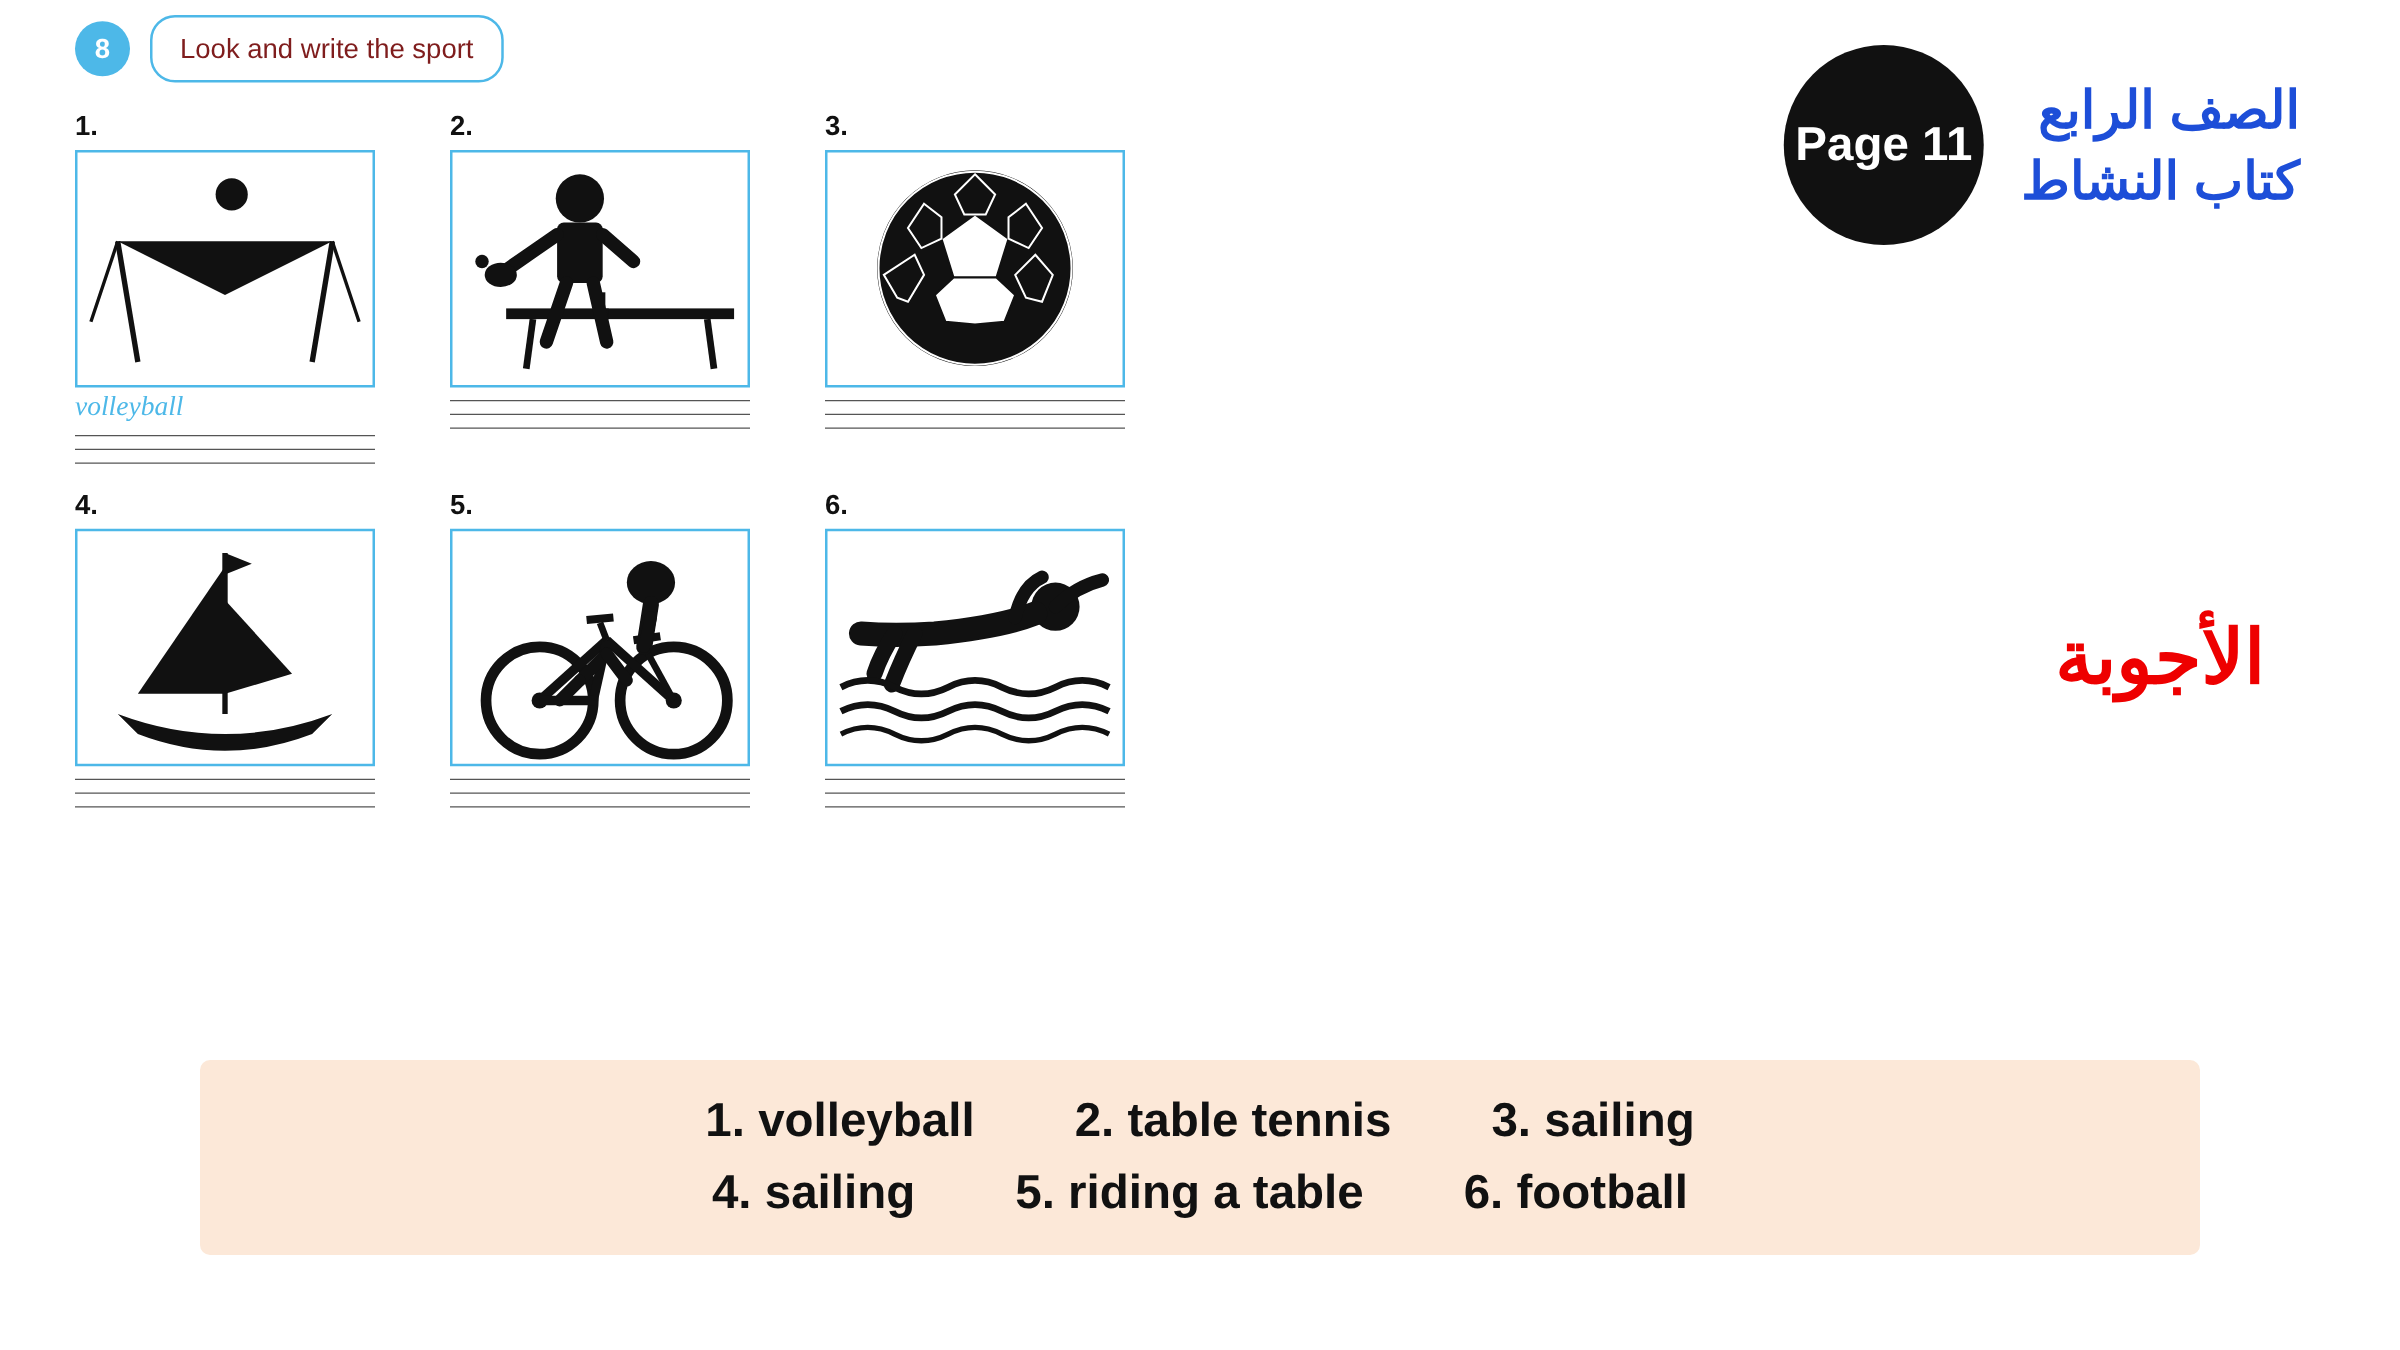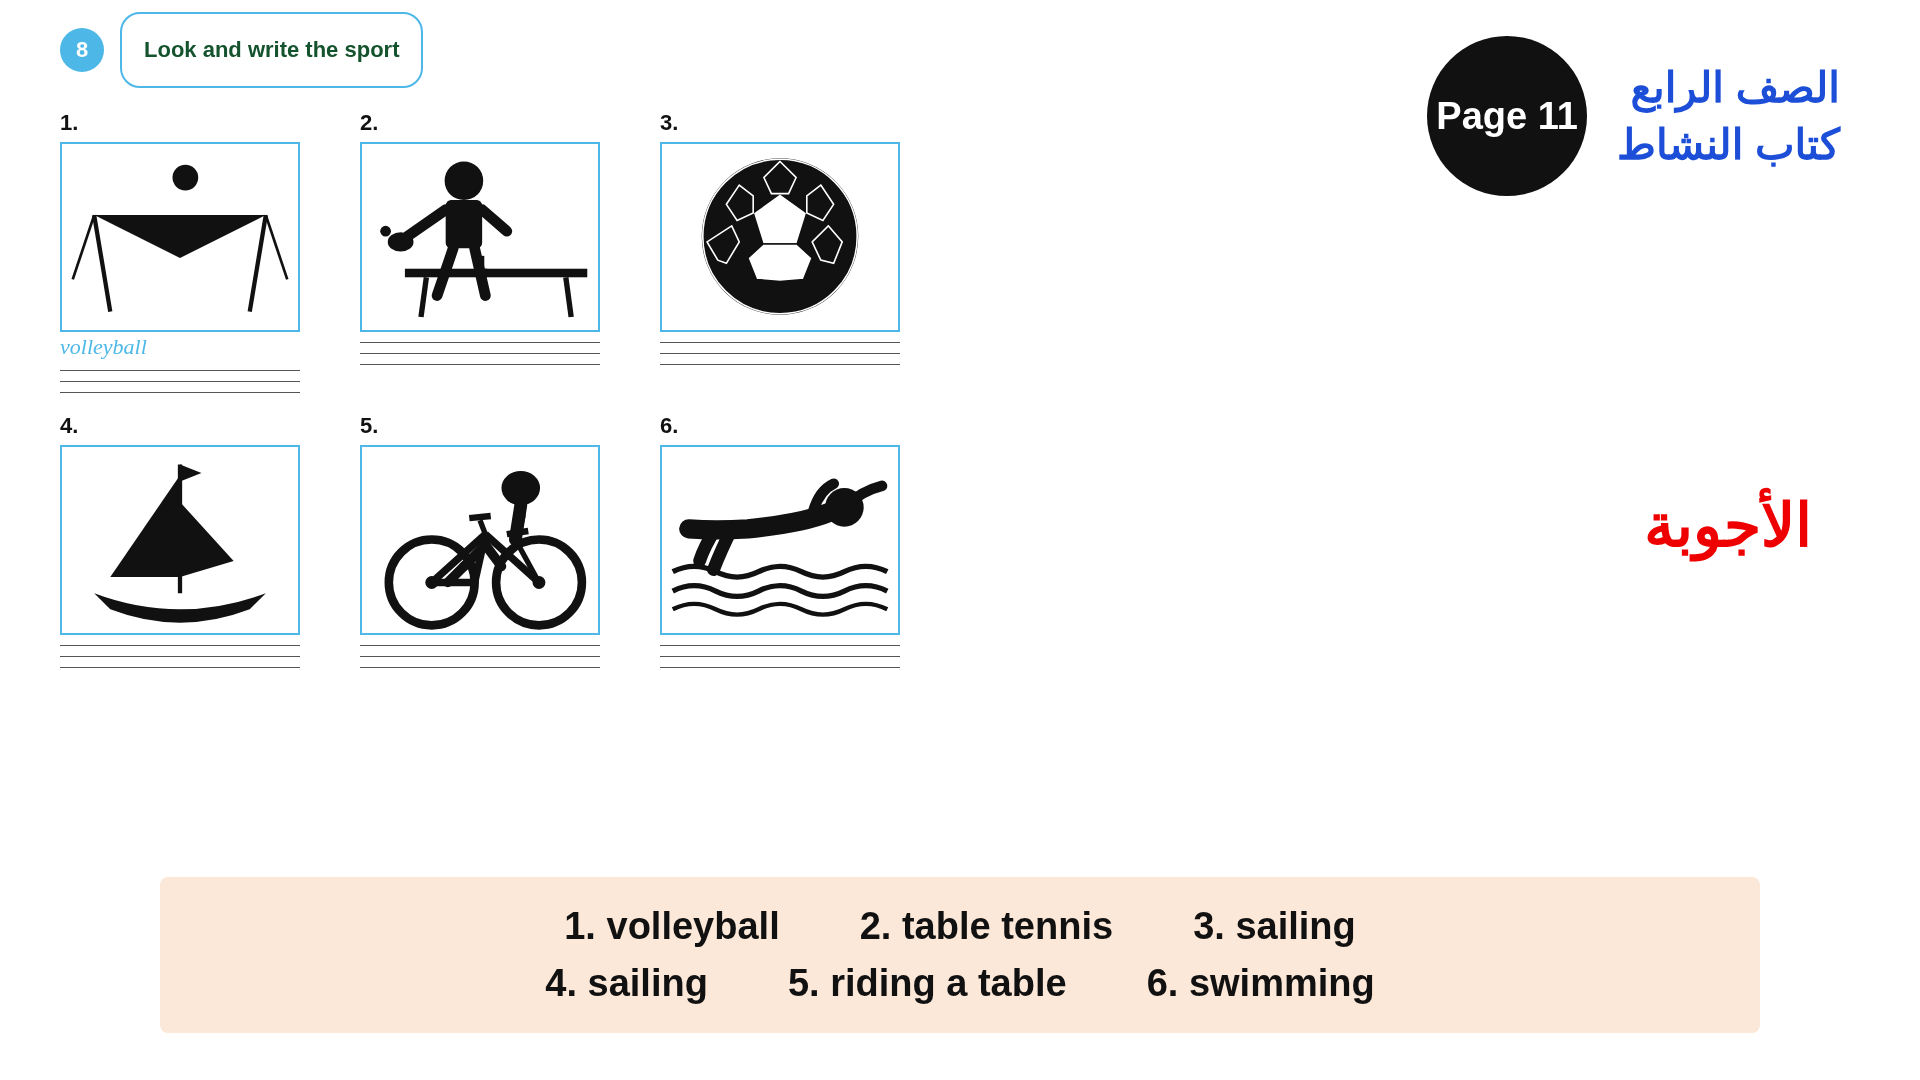--- a/index.html
+++ b/index.html
@@ -27,24 +27,24 @@
       color: white;
       font-size: 22px;
       font-weight: bold;
       display: flex;
       align-items: center;
       justify-content: center;
     }
     .instruction-box {
       border: 2px solid #4db8e8;
       border-radius: 20px;
-      padding: 23px 22px;
+      padding: 12px 22px;
       font-size: 22px;
-      font-weight: bold;
-      color: #14532d;
+      font-weight: normal;
+      color: #7f1d1d;
     }
 
     
     .top-right {
       position: absolute;
       top: 36px;
       right: 80px;
       display: flex;
       align-items: center;
       gap: 30px;
@@ -140,21 +140,21 @@
       right: 108px;
       top: 490px;
       font-size: 60px;
       font-weight: bold;
       color: #e00;
       direction: rtl;
     }
 
     .answers-box {
       position: absolute;
-      bottom: 47px;
+      bottom: 76px;
       left: 160px;
       right: 160px;
       background: #fce8d8;
       border-radius: 8px;
       padding: 28px 60px;
       display: flex;
       flex-direction: column;
       align-items: center;
       gap: 14px;
     }
@@ -391,15 +391,15 @@
 
 <div class="answers-box">
   <div class="answers-row">
     <span class="answer-item"><span>1.</span> <span>volleyball</span></span>
     <span class="answer-item"><span>2.</span> <span>table tennis</span></span>
     <span class="answer-item"><span>3.</span> <span>sailing</span></span>
   </div>
   <div class="answers-row">
     <span class="answer-item"><span>4.</span> <span>sailing</span></span>
     <span class="answer-item"><span>5.</span> <span>riding a table</span></span>
-    <span class="answer-item"><span>6.</span> <span>swimming</span></span>
+    <span class="answer-item"><span>6.</span> <span>football</span></span>
   </div>
 </div>
 
 </body></html>

